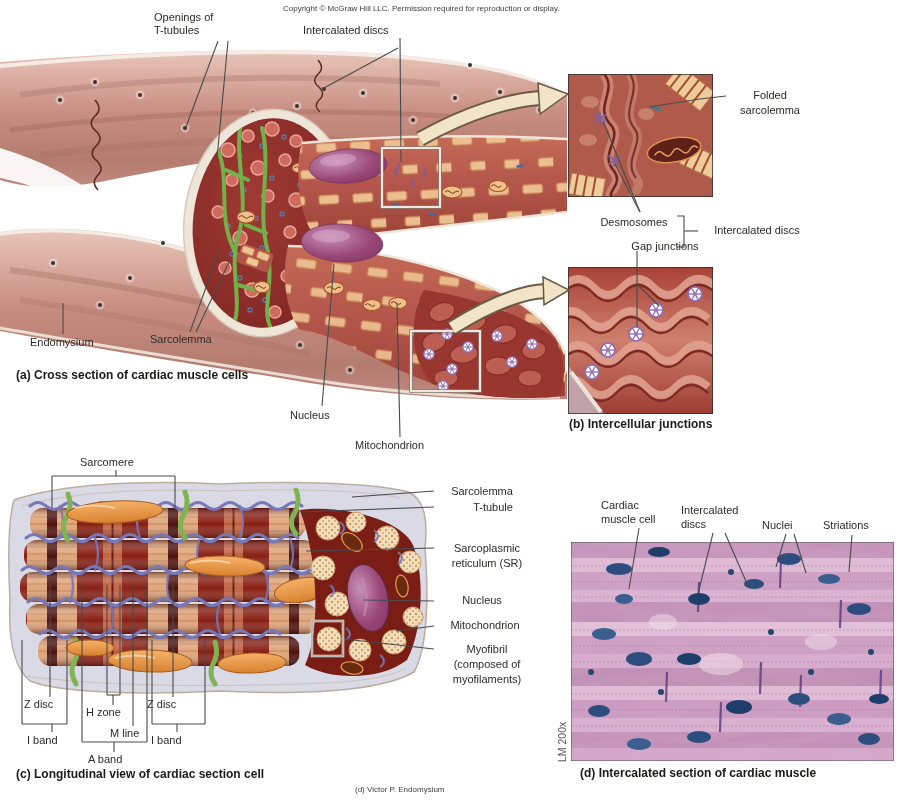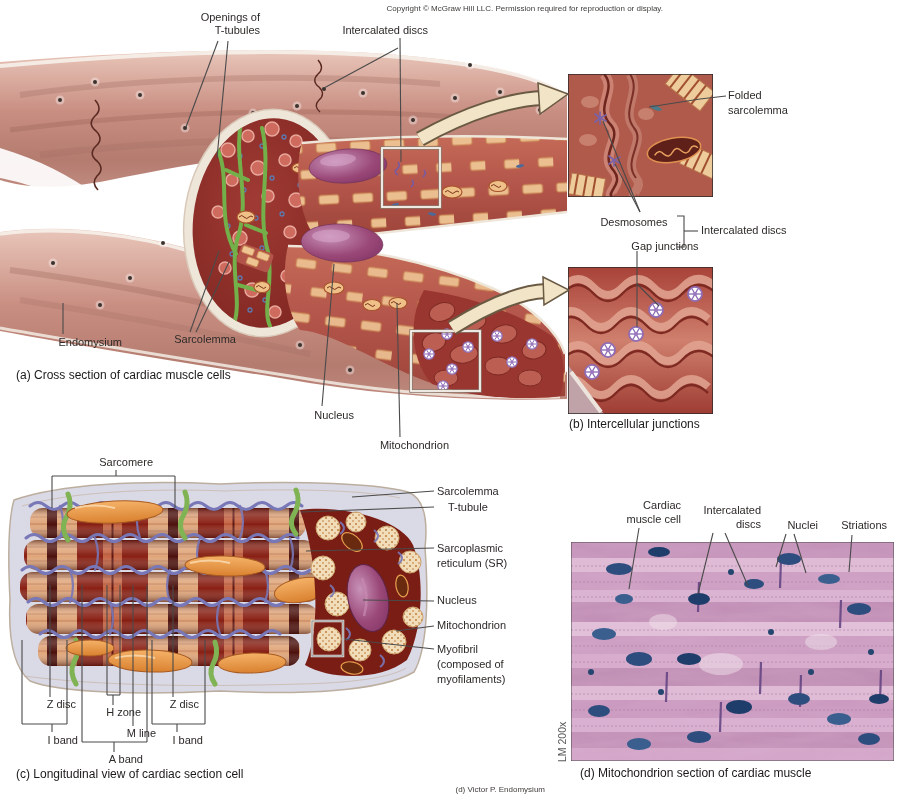--- a/index.html
+++ b/index.html
@@ -2,26 +2,26 @@
 <html><head>
 <meta charset="utf-8">
 <style>
   html,body{margin:0;padding:0;background:#fff}
   #fig{position:relative;width:901px;height:801px;background:#fff;overflow:hidden;
        font-family:"Liberation Sans",sans-serif}
   svg{position:absolute;left:0;top:0}
   .art{z-index:1}
   #overlay{z-index:5;pointer-events:none}
   .lbl{position:absolute;z-index:9;font:11px/13px "Liberation Sans",sans-serif;color:#2d2a28;
-       text-align:right;white-space:pre-line}
+       text-align:left;white-space:pre-line}
   .lh15{line-height:15px}
   .lh14{line-height:14px}
-  .la{text-align:left}
+  .la{text-align:center}
   .ra{text-align:center}
-  .cap{position:absolute;z-index:9;font-weight:normal;font-size:12px;color:#1c1a19;white-space:nowrap}
+  .cap{position:absolute;z-index:9;font-weight:bold;font-size:12px;color:#1c1a19;white-space:nowrap}
   .tiny{font-size:8px;color:#3f3c3a}
   #lm-mag{position:absolute;z-index:9;left:556px;top:762px;width:70px;font:10.5px "Liberation Sans",sans-serif;
           color:#5a5a5a;transform:rotate(-90deg);transform-origin:left top;white-space:nowrap}
 </style>
 </head>
 <body>
 
 <div id="fig">
 
 <svg class="art" width="575" height="370" style="left:0;top:45px" viewBox="0 45 575 370">
@@ -734,17 +734,17 @@
 <div class="lbl" style="left:88px;top:753px;width:55px">A band</div>
 <div class="cap" style="left:16px;top:767px">(c) Longitudinal view of cardiac section cell</div>
 
 <div class="lbl lh14" style="left:601px;top:498px;width:80px">Cardiac
 muscle cell</div>
 <div class="lbl lh14" style="left:681px;top:503px;width:80px">Intercalated
 discs</div>
 <div class="lbl" style="left:762px;top:519px;width:56px">Nuclei</div>
 <div class="lbl" style="left:823px;top:519px;width:64px">Striations</div>
 <div id="lm-mag">LM 200x</div>
-<div class="cap" style="left:580px;top:766px">(d) Mitochondrion section of cardiac muscle</div>
+<div class="cap" style="left:580px;top:766px">(d) Intercalated section of cardiac muscle</div>
 
 <div class="lbl tiny" style="left:355px;top:783px;width:190px">(d) Victor P. Endomysium</div>
 
 </div>
 
 </body></html>

